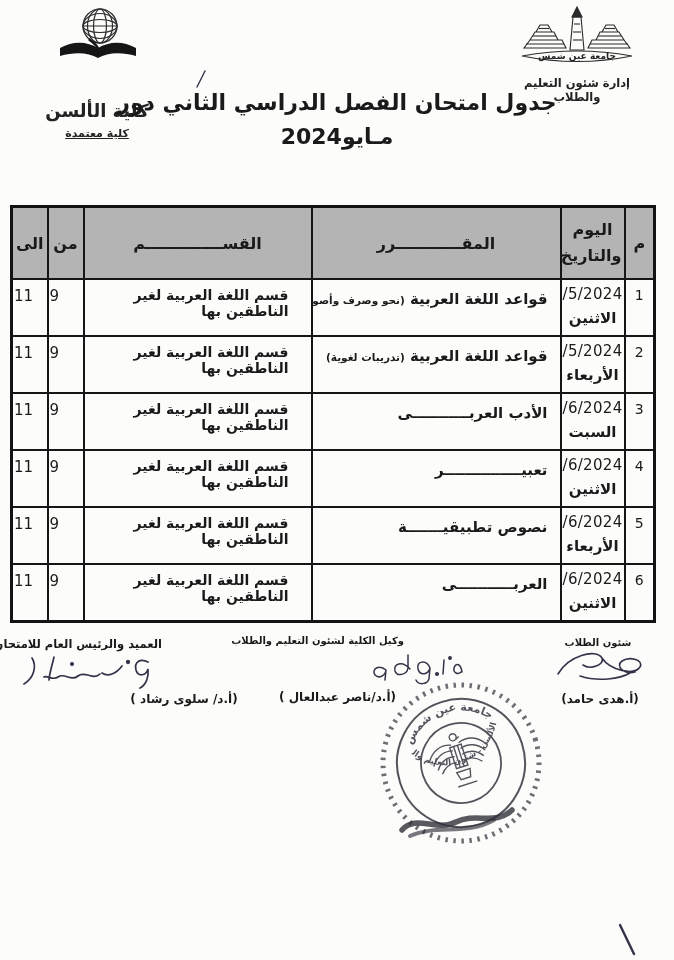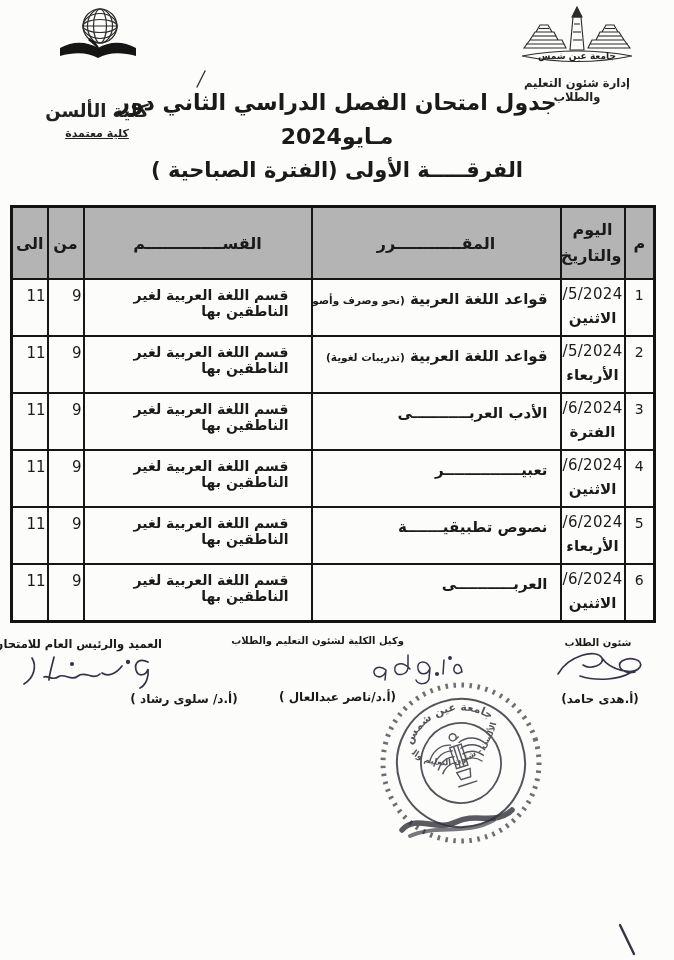--- a/index.html
+++ b/index.html
@@ -40,21 +40,21 @@
   th.h-daydate{line-height:26px;}
   table.sched tr.r{height:57px;}
   td.c-no{text-align:center;font-size:14px;padding-top:7px;}
   td.c-daydate{text-align:center;padding-top:5px;}
   .d-date{font-size:15px;letter-spacing:.3px;}
   .d-day{font-size:15px;font-weight:bold;margin-top:6px;}
   td.c-course{text-align:right;padding:9px 12px 0 4px;white-space:nowrap;}
   .cname{font-weight:bold;font-size:15px;}
   .cnote{font-weight:bold;font-size:10.5px;}
   td.c-dept{font-weight:bold;font-size:14px;text-align:right;padding:7px 22px 0 2px;}
-  td.c-from,td.c-to{text-align:right;font-size:15px;padding-top:7px;margin-top:26px;}
+  td.c-from,td.c-to{text-align:left;font-size:15px;padding-top:7px;margin-top:26px;}
 
   
   .sig-title{font-weight:bold;font-size:10px;white-space:nowrap;direction:rtl;text-align:center;}
   .sig-name{font-weight:bold;font-size:12px;white-space:nowrap;direction:rtl;text-align:center;}
   svg .ink{stroke:#33334a;fill:none;stroke-linecap:round;}
 
   
   .stamp{opacity:.82;}
 </style>
 </head>
@@ -101,21 +101,20 @@
     </svg>
     <div class="logo-caption right-logo-sub">إدارة شئون التعليم والطلاب</div>
   </div>
 
   <svg class="abs" style="left:193px;top:68px;" width="16" height="22" viewBox="0 0 16 22">
     <path d="M12,3 L4,19" class="ink" stroke-width="1.4"></path>
   </svg>
 
   <div class="abs title-block">
     <div class="title-l1">جدول امتحان الفصل الدراسي الثاني دور مـايو2024</div>
-    <div class="title-l2">الفرقـــــة الأولى (الفترة الصباحية )</div>
   </div>
 
   <table class="sched">
     <colgroup>
       <col style="width:30px">
         <col style="width:64px">
         <col style="width:249px">
       <col style="width:228px">
         <col style="width:36px">
         <col style="width:36px">
@@ -150,21 +149,21 @@
         </td>
         <td class="c-course"><span class="cname">قواعد اللغة العربية</span> <span class="cnote">(تدريبات لغوية)</span></td>
         <td class="c-dept">قسم اللغة العربية لغير الناطقين بها</td>
         <td class="c-from">9</td>
         <td class="c-to">11</td>
       </tr>
       <tr class="r">
         <td class="c-no">3</td>
         <td class="c-daydate">
           <div class="d-date">1/6/2024</div>
-          <div class="d-day">الفترة</div>
+          <div class="d-day">السبت</div>
         </td>
         <td class="c-course"><span class="cname">الأدب العربـــــــــــى</span></td>
         <td class="c-dept">قسم اللغة العربية لغير الناطقين بها</td>
         <td class="c-from">9</td>
         <td class="c-to">11</td>
       </tr>
       <tr class="r">
         <td class="c-no">4</td>
         <td class="c-daydate">
           <div class="d-date">3/6/2024</div>

